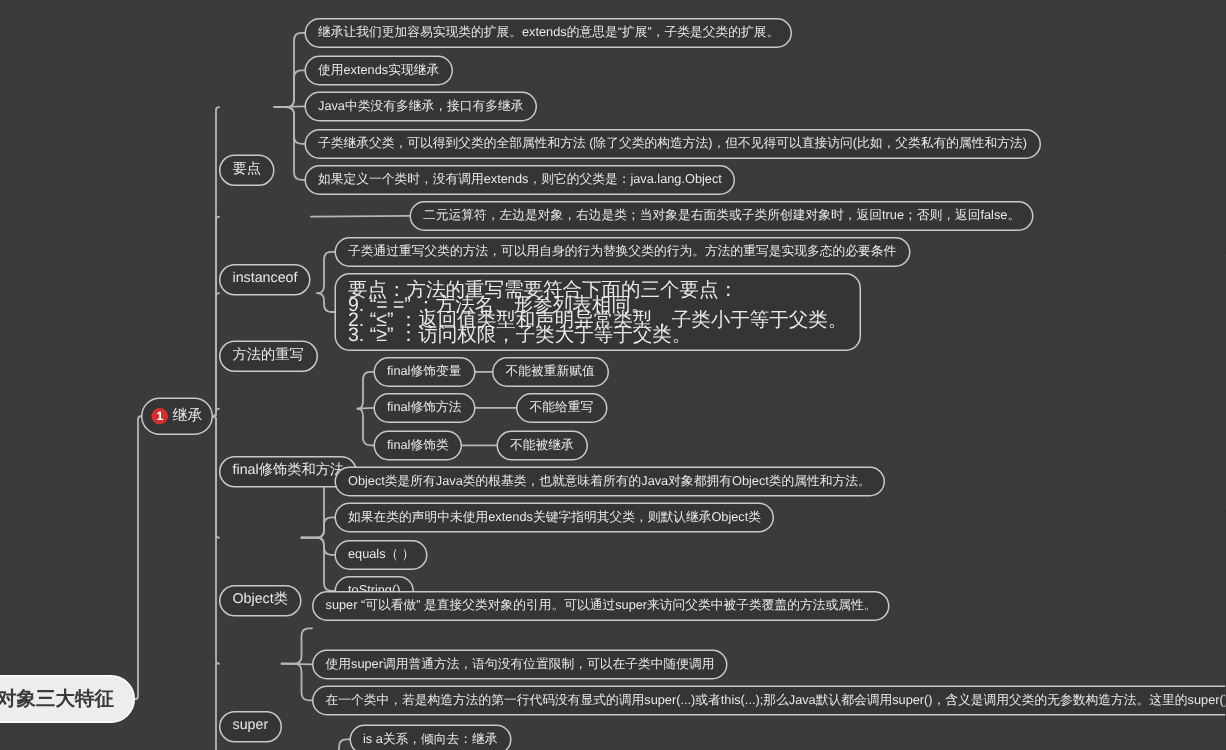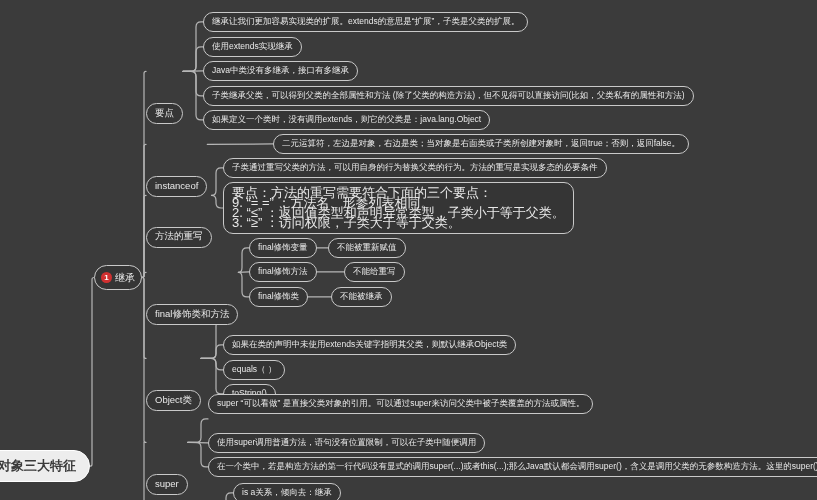--- a/index.html
+++ b/index.html
@@ -99,20 +99,21 @@
   </div>
 
   <div class="node" id="fn-0" style="left:249px;top:238px;">final修饰变量</div>
   <div class="node" id="fr-0" style="left:328px;top:238px;">不能被重新赋值</div>
   <div class="node lvl2" id="node-final" style="left:146px;top:262px;">final修饰类和方法</div>
   <div class="node" id="fn-1" style="left:249px;top:262px;">final修饰方法</div>
   <div class="node" id="fr-1" style="left:344px;top:262px;">不能给重写</div>
   <div class="node" id="fn-2" style="left:249px;top:287px;">final修饰类</div>
   <div class="node" id="fr-2" style="left:331px;top:287px;">不能被继承</div>
 
+  <div class="node" id="ob-0" style="left:223px;top:311px;">Object类是所有Java类的根基类，也就意味着所有的Java对象都拥有Object类的属性和方法。</div>
   <div class="node" id="ob-1" style="left:223px;top:335px;">如果在类的声明中未使用extends关键字指明其父类，则默认继承Object类</div>
   <div class="node lvl2" id="node-object" style="left:146px;top:348px;">Object类</div>
   <div class="node" id="ob-2" style="left:223px;top:360px;">equals（ ）</div>
   <div class="node" id="ob-3" style="left:223px;top:384px;">toString()</div>
 
   <div class="node" id="sp-0" style="left:208px;top:394px;">super “可以看做” 是直接父类对象的引用。可以通过super来访问父类中被子类覆盖的方法或属性。</div>
   <div class="node lvl2" id="node-super" style="left:146px;top:432px;">super</div>
   <div class="node" id="sp-1" style="left:208px;top:433px;">使用super调用普通方法，语句没有位置限制，可以在子类中随便调用</div>
   <div class="node" id="sp-2" style="left:208px;top:457px;">在一个类中，若是构造方法的第一行代码没有显式的调用super(...)或者this(...);那么Java默认都会调用super()，含义是调用父类的无参数构造方法。这里的super()可以省略</div>
 

